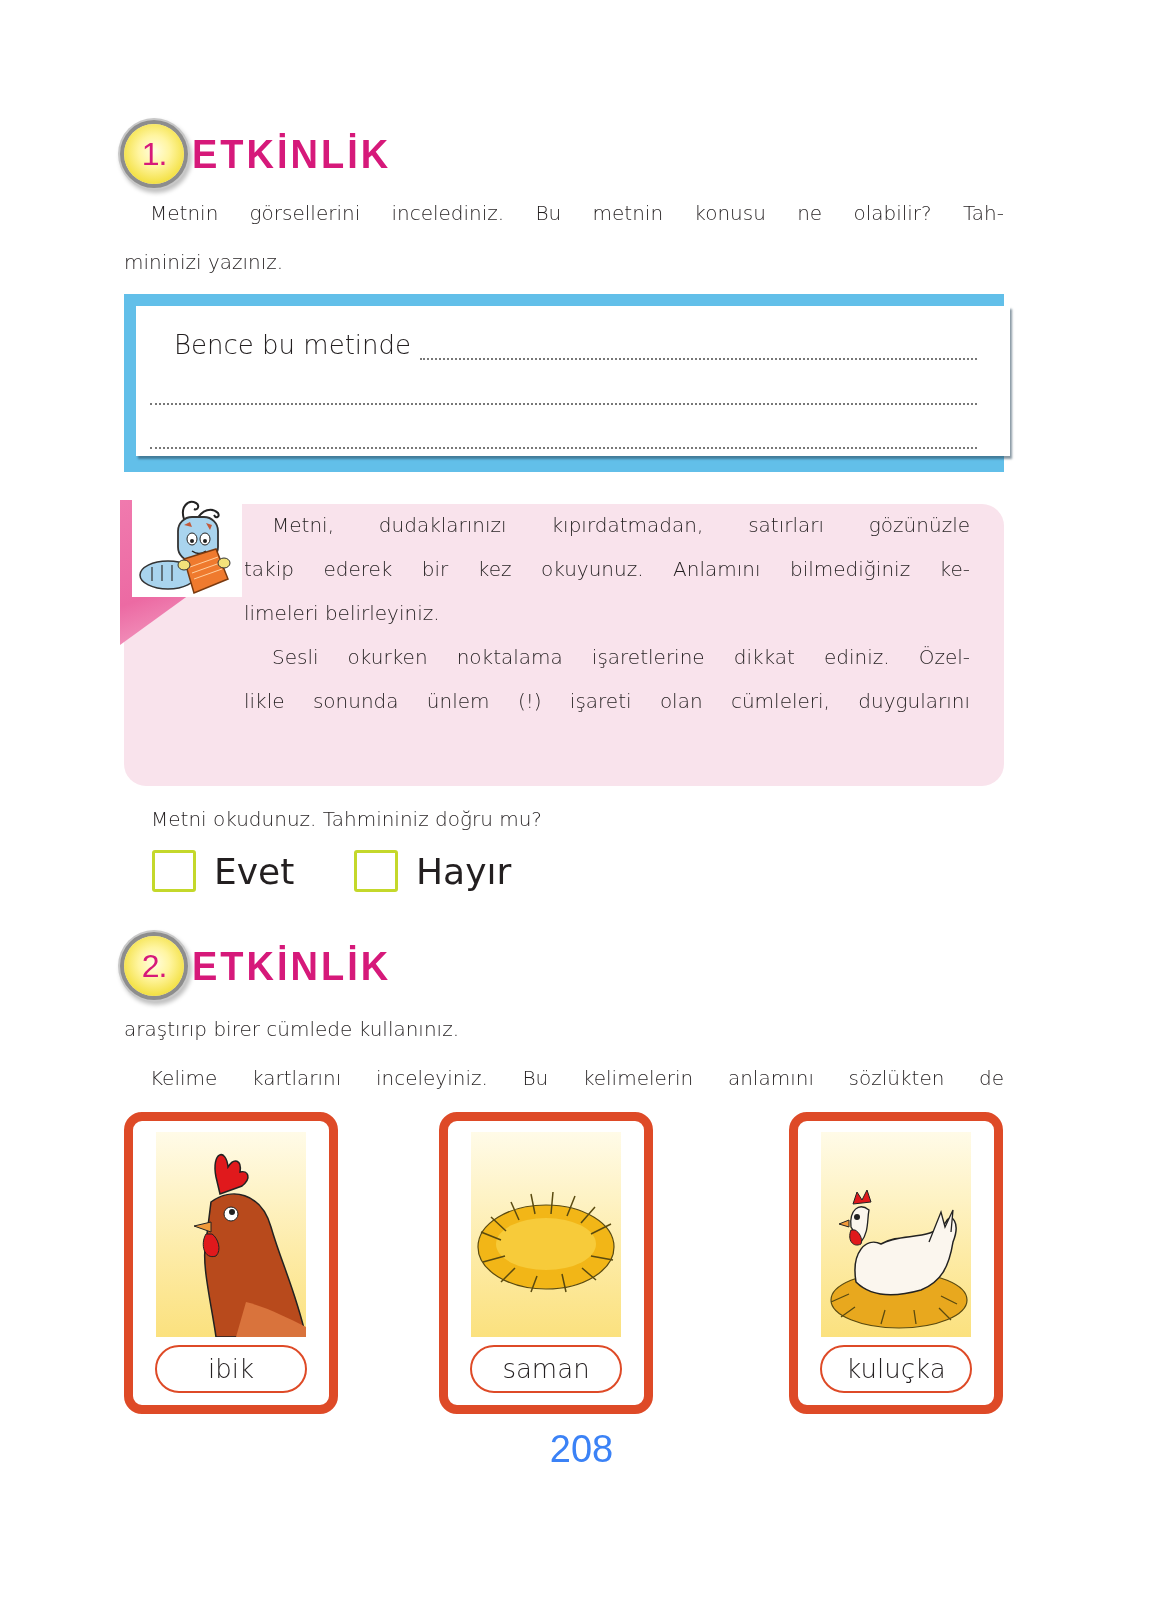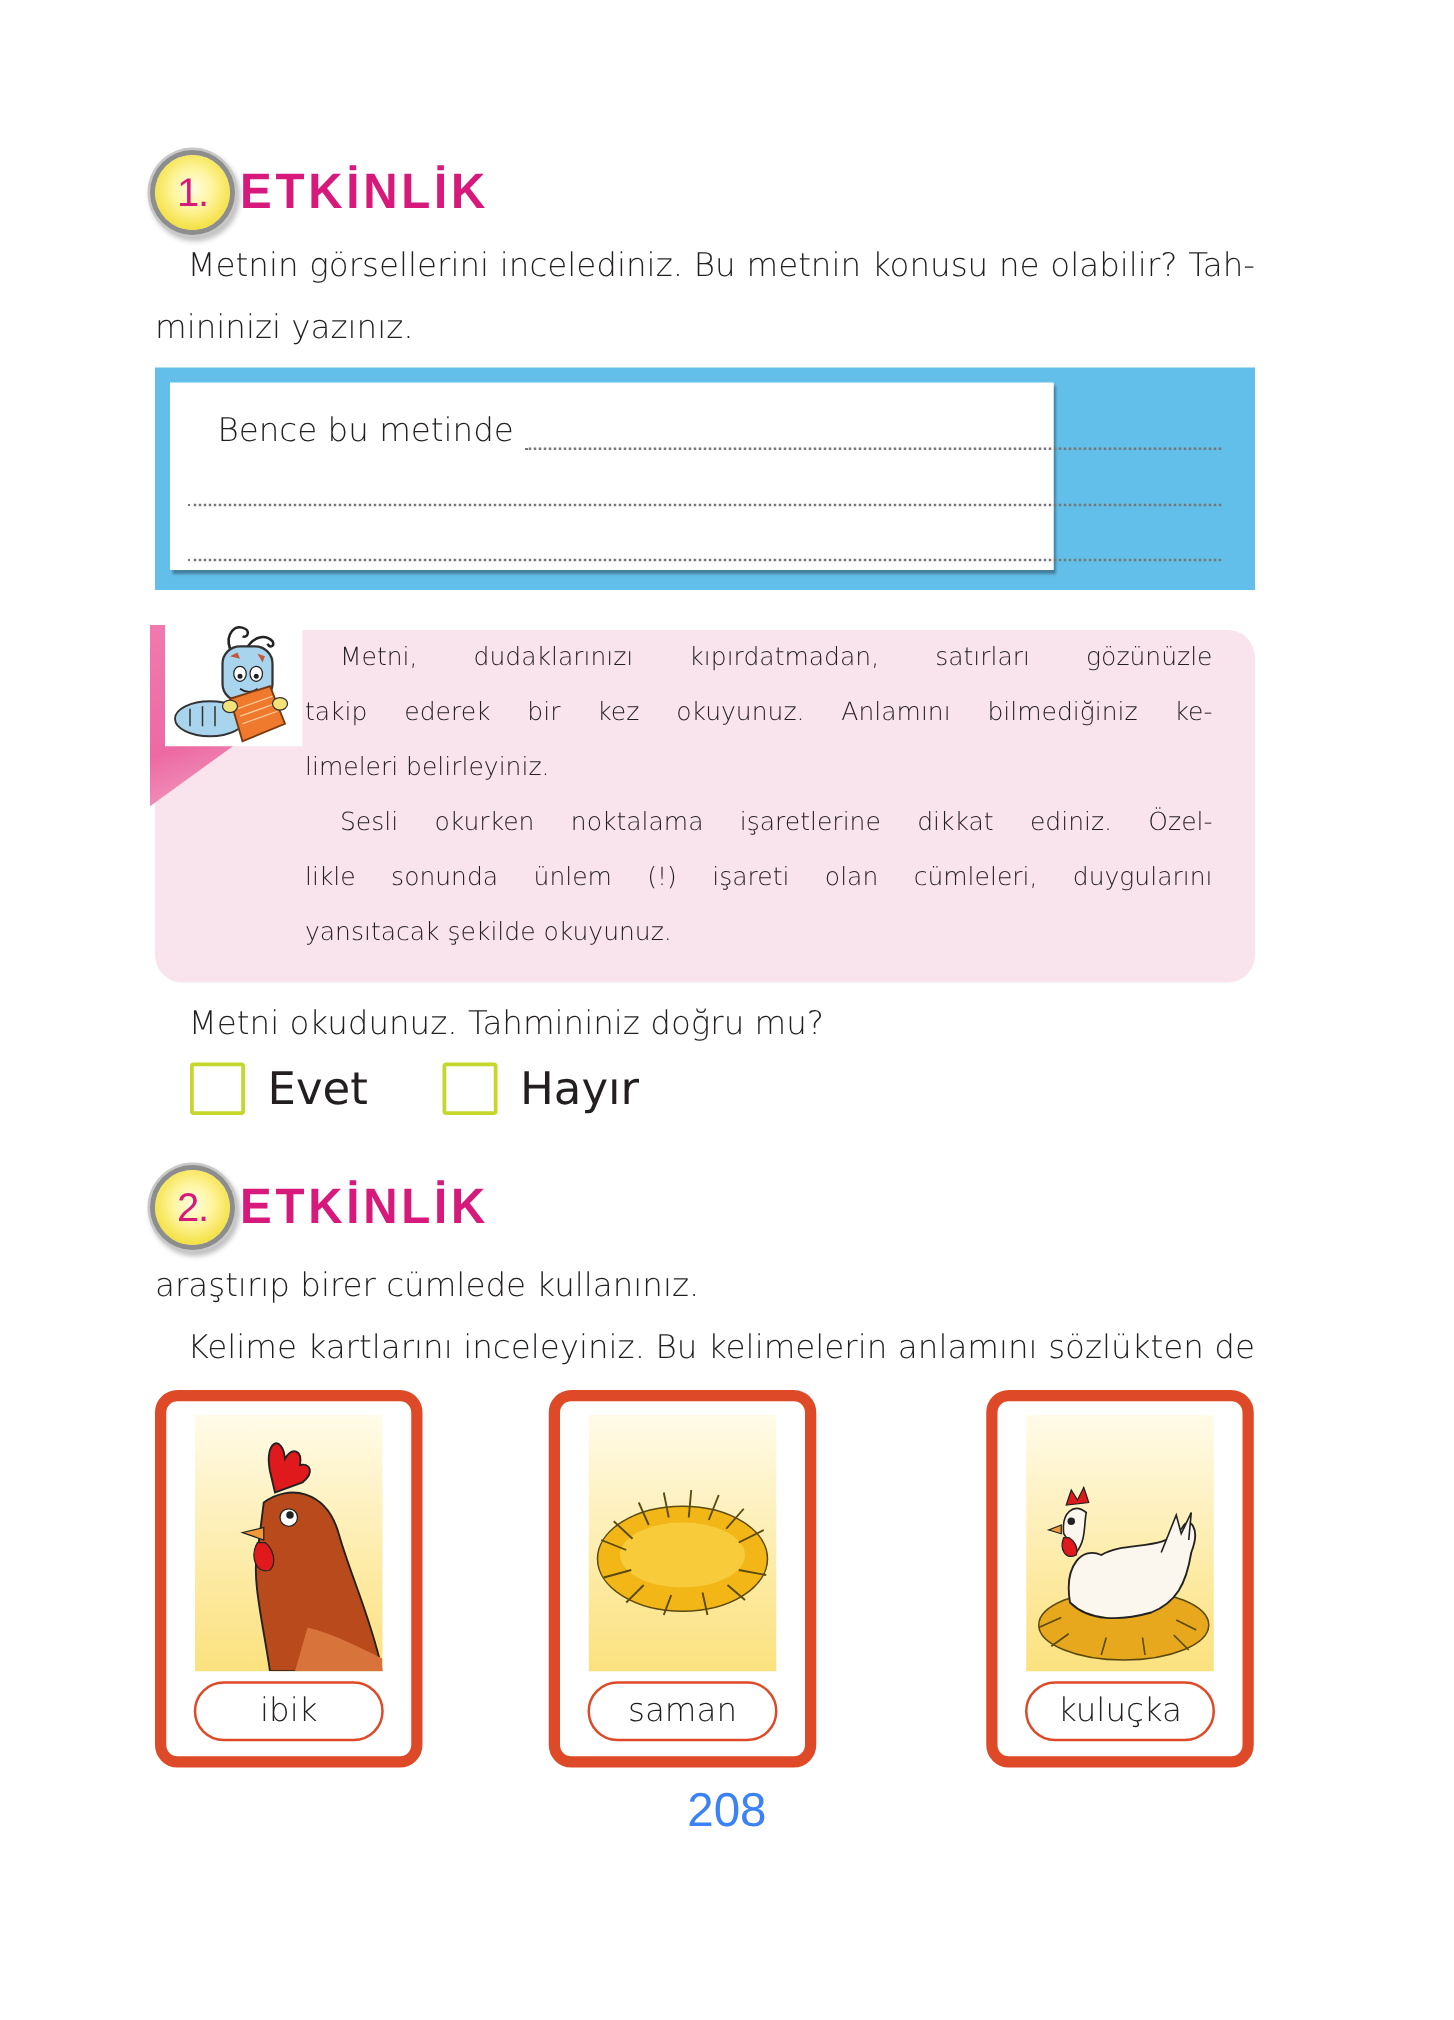--- a/index.html
+++ b/index.html
@@ -10,26 +10,26 @@
   
   .heading { position: absolute; left: 124px; height: 64px; display: flex; align-items: center; }
   .badge { width: 60px; height: 60px; border-radius: 50%; position: relative;
            background: radial-gradient(circle at 50% 45%, #fffde0 0%, #fff5a0 35%, #f4e24a 70%, #d8c21a 100%);
            box-shadow: 0 0 0 4px #8d8d8d, 0 0 0 6px #c8c8c8, 2px 3px 4px 6px rgba(0,0,0,0.25);
            display: flex; align-items: center; justify-content: center; }
   .badge span { color: #d6197a; font-size: 32px; font-family: "Liberation Sans", sans-serif; letter-spacing: -1px; }
   .heading-label { margin-left: 8px; color: #d6197a; font-family: "Liberation Sans", sans-serif;
                    font-weight: bold; font-size: 38px; letter-spacing: 3px; transform: scaleY(1.05); }
 
-  .para { position: absolute; font-family: "DejaVu Sans", sans-serif; font-weight: 300; font-size: 26px;
+  .para { position: absolute; font-family: "DejaVu Sans", sans-serif; font-weight: 300; font-size: 20px;
           line-height: 49px; color: #231f20; text-align: justify; }
 
   
   .answer-outer { position: absolute; left: 124px; top: 294px; width: 880px; height: 178px; background: #62bfe9; }
-  .answer-inner { position: absolute; left: 12px; top: 12px; width: 707px; height: 150px; background: #ffffff;
+  .answer-inner { position: absolute; left: 12px; top: 12px; width: 874px; height: 150px; background: #ffffff;
                   box-shadow: 2px 3px 2px rgba(40,70,90,0.55); }
   .answer-line { position: absolute; border-bottom: 2px dotted #777; height: 0; }
 
   
   .tip { position: absolute; left: 124px; top: 504px; width: 880px; height: 282px; background: #f9e3ec;
          border-radius: 0 22px 22px 22px; }
   .tip-flag { position: absolute; left: 120px; top: 500px; width: 90px; height: 145px;
               background: linear-gradient(160deg, #f07aae 0%, #ec6aa3 60%, #f4a7c8 100%);
               clip-path: polygon(0 0, 100% 0, 100% 55%, 0 100%); }
   .mascot { position: absolute; left: 132px; top: 497px; width: 110px; height: 100px; background: #ffffff; }
@@ -101,21 +101,20 @@
     <ellipse cx="92" cy="66" rx="6" ry="5" fill="#f3e27a" stroke="#333"></ellipse>
   </svg>
 </div>
 
 <div class="tip-text">
   <p class="indent" style="text-align:justify; text-align-last:justify;">Metni, dudaklarınızı kıpırdatmadan, satırları gözünüzle</p>
   <p style="text-align:justify; text-align-last:justify;">takip ederek bir kez okuyunuz. Anlamını bilmediğiniz ke-</p>
   <p>limeleri belirleyiniz.</p>
   <p class="indent" style="text-align:justify; text-align-last:justify;">Sesli okurken noktalama işaretlerine dikkat ediniz. Özel-</p>
   <p style="text-align:justify; text-align-last:justify;">likle sonunda ünlem (!) işareti olan cümleleri, duygularını</p>
-  <p>yansıtacak şekilde okuyunuz.</p>
 </div>
 
 <div class="para" style="left:151px; top:795px;">Metni okudunuz. Tahmininiz doğru mu?</div>
 
 <div class="checkrow" style="left:152px;">
   <div class="checkbox"></div>
   <span class="check-label">Evet</span>
 </div>
 <div class="checkrow" style="left:354px;">
   <div class="checkbox"></div>

